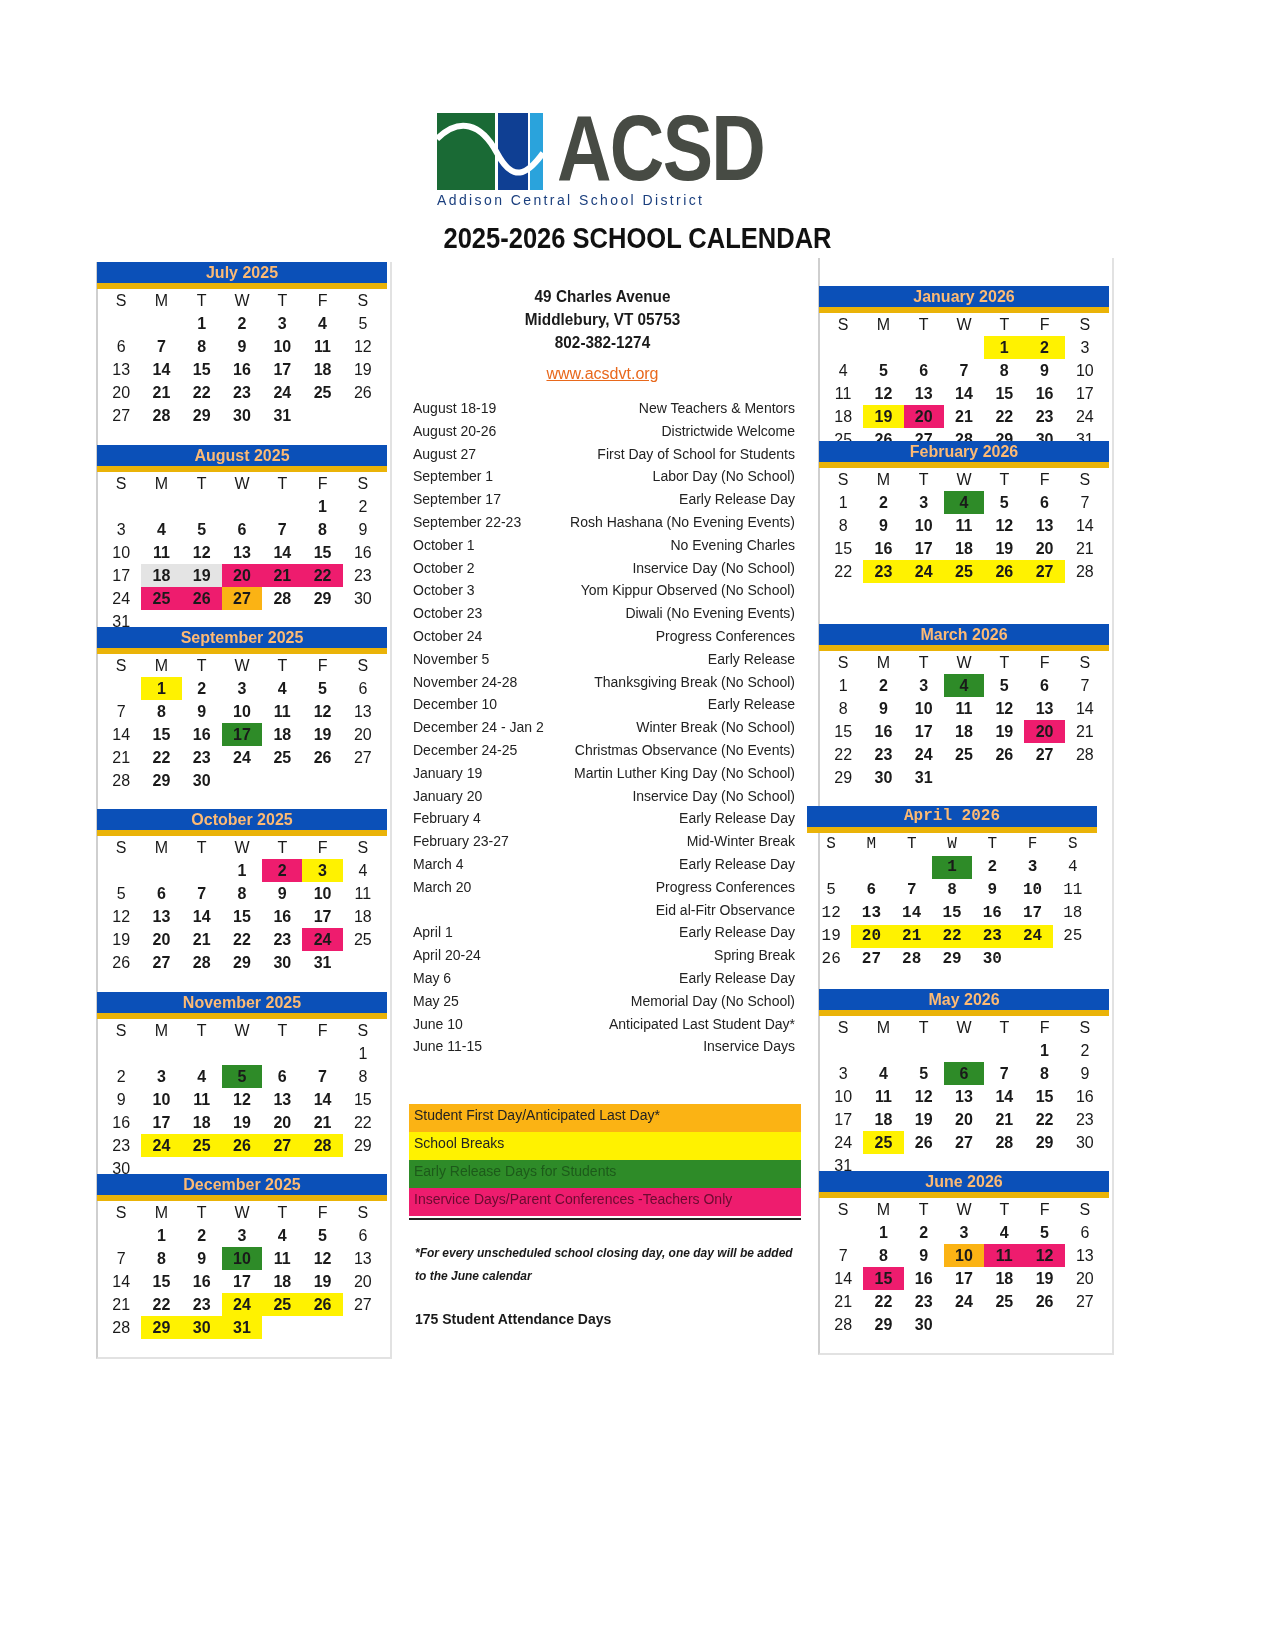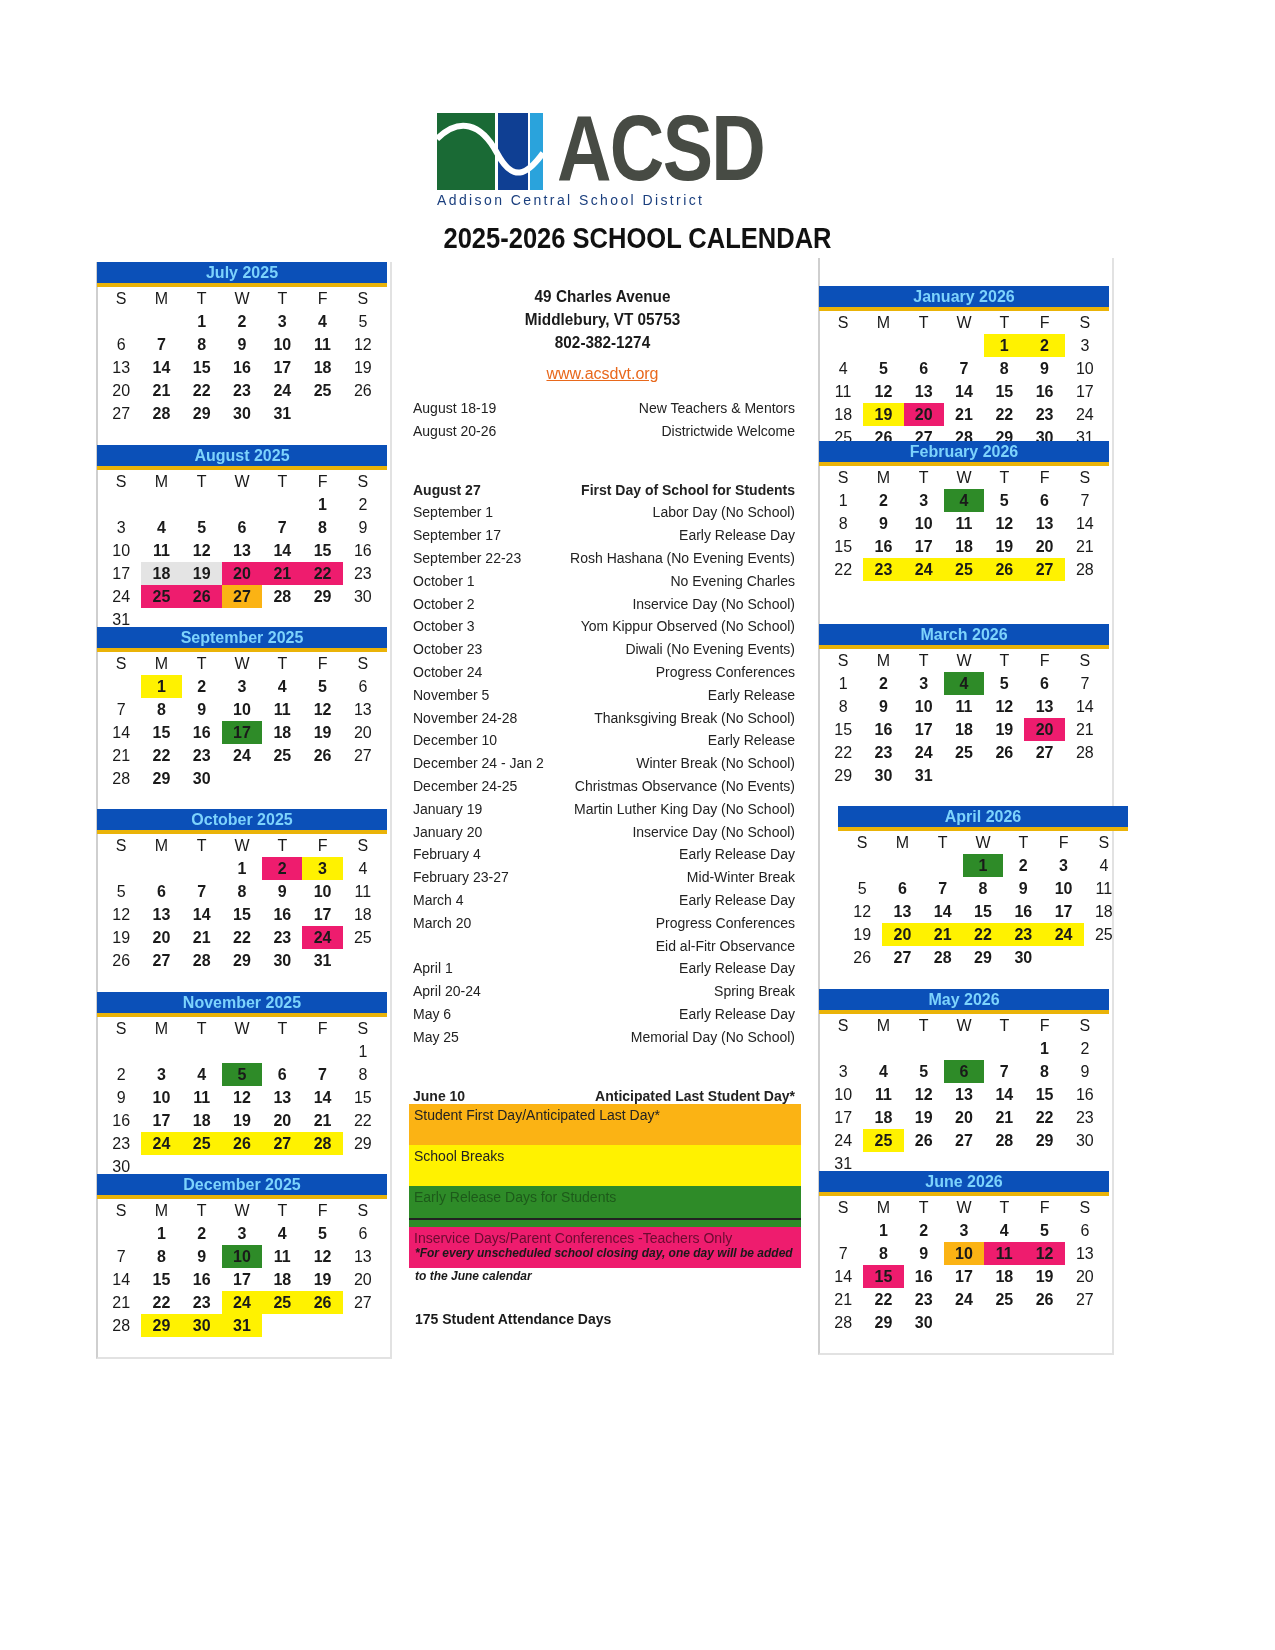--- a/index.html
+++ b/index.html
@@ -3,43 +3,43 @@
 <meta charset="utf-8">
 <style>
   html,body{margin:0;padding:0;background:#fff;}
   body{width:1275px;height:1650px;position:relative;font-family:"Liberation Sans",sans-serif;color:#1a1a1a;overflow:hidden;}
   .logo{position:absolute;left:437px;top:110px;width:320px;height:110px;}
   .logo-mark{position:absolute;left:0;top:3px;width:107px;height:77px;}
   .logo-text{position:absolute;left:120px;top:-8px;font-size:92px;font-weight:bold;color:#474b44;letter-spacing:-2px;transform:scaleX(0.82);transform-origin:left top;line-height:1;}
   .logo-sub{position:absolute;left:0;top:82px;font-size:14px;color:#1b3f7e;letter-spacing:2.4px;white-space:nowrap;}
   .page-title{position:absolute;left:0;width:1275px;top:222px;text-align:center;font-size:29px;font-weight:bold;transform:scaleX(0.88);transform-origin:center;color:#111;}
   .month{position:absolute;width:290px;}
-  .month .hdr{background:#0b50b8;color:#7dd3fc;text-align:center;font-weight:bold;font-size:16px;height:21px;line-height:21px;border-bottom:4px solid #eab308;}
+  .month .hdr{background:#0b50b8;color:#fdba74;text-align:center;font-weight:bold;font-size:16px;height:21px;line-height:21px;border-bottom:6px solid #eab308;}
   .month .grid{display:grid;grid-template-columns:repeat(7,1fr);padding:0 4px;}
   .month .cell{height:23px;line-height:23px;text-align:center;font-size:16px;}
   .month .dow{font-weight:normal;}
   .month .wd{font-weight:bold;}
   .month .we{font-weight:normal;}
   .c-orange{background:#fbb314;}
   .c-yellow{background:#fff200;}
   .c-green{background:#2e8b28;}
   .c-pink{background:#ee1c6e;}
   .c-gray{background:#e4e4e4;}
   .col-left{position:absolute;left:96px;top:262px;width:292px;height:1095px;border-left:2px solid #cfcfcf;border-bottom:2px solid #e2e2e2;border-right:2px solid #e2e2e2;}
   .col-right{position:absolute;left:818px;top:258px;width:292px;height:1095px;border-left:2px solid #cfcfcf;border-bottom:2px solid #e2e2e2;border-right:2px solid #e2e2e2;}
   .addr{position:absolute;left:410px;width:385px;top:285px;text-align:center;}
   .addr div{font-weight:bold;font-size:17px;line-height:23px;transform:scaleX(0.9);}
   .addr a{color:#e8681c;font-size:16px;text-decoration:underline;line-height:23px;display:inline-block;margin-top:8px;}
   .events{position:absolute;left:413px;top:397px;width:382px;}
   .ev{display:flex;justify-content:space-between;height:22.8px;line-height:22.8px;font-size:14px;color:#222;}
-  .ev.b{font-weight:bold;margin-top:36px;}
+  .ev.b{font-weight:normal;}
   .ev .d{white-space:nowrap;}
   .ev .n{white-space:nowrap;text-align:right;}
   .legend{position:absolute;left:409px;top:1104px;width:392px;}
-  .legend .li{height:41px;line-height:23px;font-size:14px;padding-left:5px;color:#222;}
+  .legend .li{height:28px;line-height:23px;font-size:14px;padding-left:5px;color:#222;}
   .legend .li.green{color:#1d5a1a;}
   .legend .li.pink{color:#6a0b30;}
   .rule{position:absolute;left:409px;top:1218px;width:392px;height:2px;background:#222;}
   .note{position:absolute;left:415px;top:1242px;width:380px;font-size:12px;font-weight:bold;font-style:italic;line-height:23px;}
   .days{position:absolute;left:415px;top:1311px;font-size:14px;font-weight:bold;}
 </style>
 </head>
 <body>
 
 <div class="logo">
@@ -456,21 +456,21 @@
         <div class="cell wd">24</div>
         <div class="cell wd">25</div>
         <div class="cell wd">26</div>
         <div class="cell wd">27</div>
         <div class="cell we">28</div>
         <div class="cell we">29</div>
         <div class="cell wd">30</div>
         <div class="cell wd">31</div>
       </div>
     </div>
-    <div class="month" style="left: 838px; top: 806px;">
+    <div class="month" style="left: 807px; top: 806px; font-family: Liberation Mono, monospace;">
       <div class="hdr">April 2026</div>
       <div class="grid">
         <div class="cell dow">S</div>
         <div class="cell dow">M</div>
         <div class="cell dow">T</div>
         <div class="cell dow">W</div>
         <div class="cell dow">T</div>
         <div class="cell dow">F</div>
         <div class="cell dow">S</div>
         <div class="cell"></div>

